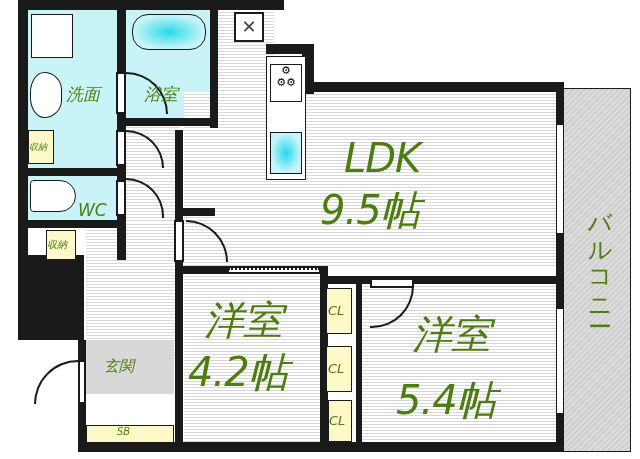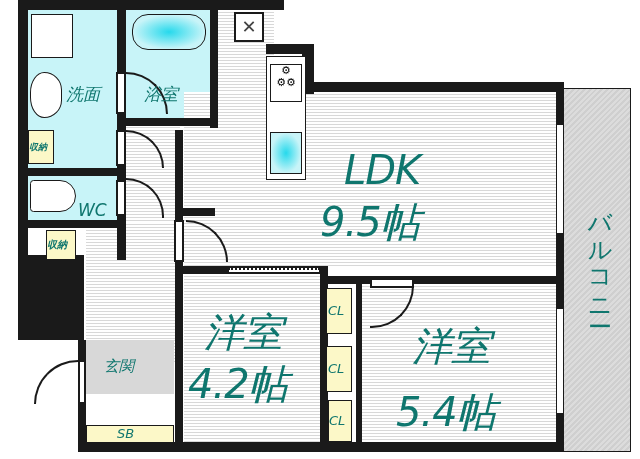--- a/index.html
+++ b/index.html
@@ -2,24 +2,24 @@
 <html><head>
 <meta charset="utf-8">
 <style>
   html,body{margin:0;padding:0;background:#fff;}
   body{width:640px;height:459px;position:relative;overflow:hidden;font-family:"DejaVu Sans",sans-serif;}
   .abs{position:absolute;}
   .wall{position:absolute;background:#1a1a1a;}
   .floor{position:absolute;background:repeating-linear-gradient(to bottom,#fff 0px,#fff 2px,#d8d8d8 2px,#d8d8d8 3px);}
   .wet{position:absolute;background:#c8f4f8;}
   .store{position:absolute;background:#fcf8c8;border:1px solid #1a1a1a;box-sizing:border-box;}
-  .label{position:absolute;color:#0f766e;font-style:italic;white-space:nowrap;line-height:1;}
-  .big{font-size:40px;letter-spacing:-1px;margin-top:12px;}
+  .label{position:absolute;color:#4d7c0f;font-style:italic;white-space:nowrap;line-height:1;}
+  .big{font-size:40px;letter-spacing:-1px;}
   .small{font-size:17px;}
-  .tiny{font-size:10px;font-weight:bold;}
+  .tiny{font-size:10px;}
   .door{position:absolute;border:2px solid #1a1a1a;box-sizing:border-box;background:transparent;}
   .doorleaf{position:absolute;background:#fff;border:2px solid #1a1a1a;box-sizing:border-box;}
   .window{position:absolute;background:#fff;border:1px solid #1a1a1a;box-sizing:border-box;}
   .balcony{position:absolute;background:repeating-linear-gradient(135deg,#dcdcdc 0px,#dcdcdc 2px,#cfcfcf 2px,#cfcfcf 4px);border:1px solid #1a1a1a;box-sizing:border-box;}
 </style>
 </head>
 <body>
 
 <div>
 
@@ -102,18 +102,18 @@
   <div class="label big" style="left:204px;top:300px;">洋室</div>
   <div class="label big" style="left:188px;top:352px;">4.2帖</div>
   <div class="label big" style="left:412px;top:314px;">洋室</div>
   <div class="label big" style="left:396px;top:380px;">5.4帖</div>
   <div class="label small" style="left:66px;top:86px;">洗面</div>
   <div class="label small" style="left:144px;top:86px;">浴室</div>
   <div class="label small" style="left:78px;top:202px;">WC</div>
   <div class="label tiny" style="left:29px;top:143px;font-size:9px;">収納</div>
   <div class="label tiny" style="left:47px;top:240px;">収納</div>
   <div class="label small" style="left:104px;top:359px;font-size:15px;">玄関</div>
-  <div class="label small" style="left:117px;top:427px;font-size:13px;">SB</div>
+  <div class="label small" style="left:117px;top:427px;font-size:10px;">SB</div>
   <div class="label small" style="left:328px;top:304px;font-size:13px;">CL</div>
   <div class="label small" style="left:328px;top:362px;font-size:13px;">CL</div>
   <div class="label small" style="left:329px;top:414px;font-size:13px;">CL</div>
   <div class="label" style="left:588px;top:196px;font-size:24px;writing-mode:vertical-rl;font-style:normal;letter-spacing:2px;">バルコニー</div>
 </div>
 
 </body></html>

